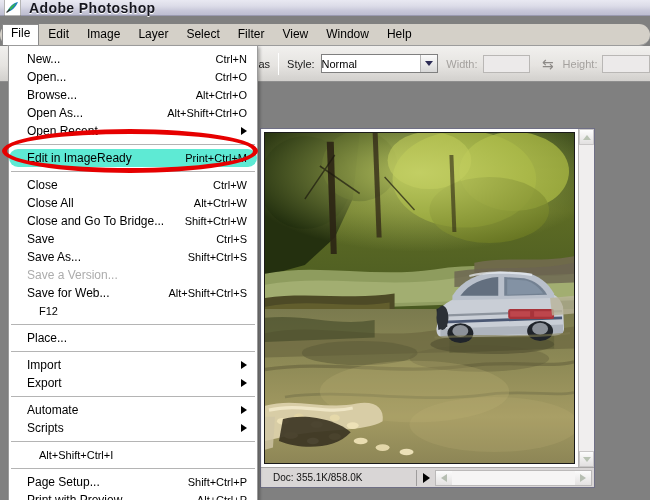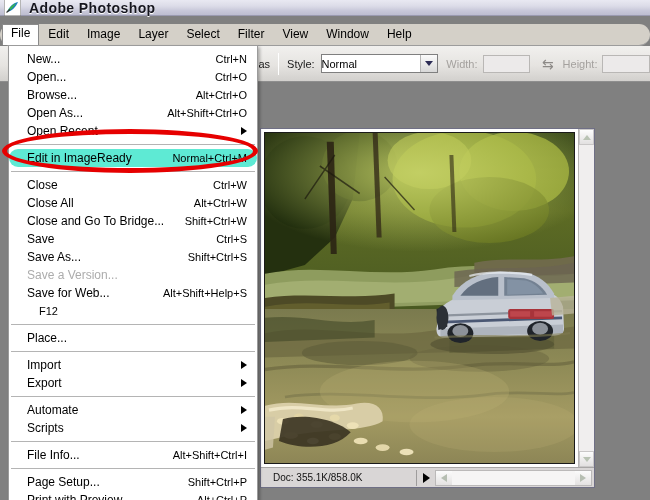--- a/index.html
+++ b/index.html
@@ -411,21 +411,21 @@
   </div>
   <div class="mi">
     <span class="label">Open Recent</span>
     <span class="submenu-arrow"></span>
   </div>
 
   <div class="msep"></div>
 
   <div class="mi highlighted">
     <span class="label">Edit in ImageReady</span>
-    <span class="accel">Normal+Ctrl+M</span>
+    <span class="accel">Print+Ctrl+M</span>
   </div>
 
   <div class="msep"></div>
 
   <div class="mi">
     <span class="label">Close</span>
     <span class="accel">Ctrl+W</span>
   </div>
   <div class="mi">
     <span class="label">Close All</span>
@@ -442,21 +442,21 @@
   <div class="mi">
     <span class="label">Save As...</span>
     <span class="accel">Shift+Ctrl+S</span>
   </div>
   <div class="mi disabled">
     <span class="label">Save a Version...</span>
     <span class="accel"></span>
   </div>
   <div class="mi">
     <span class="label">Save for Web...</span>
-    <span class="accel">Alt+Shift+Help+S</span>
+    <span class="accel">Alt+Shift+Ctrl+S</span>
   </div>
   <div class="mi">
     <span class="accel">F12</span>
   </div>
 
   <div class="msep"></div>
 
   <div class="mi">
     <span class="label">Place...</span>
     <span class="accel"></span>
@@ -480,21 +480,20 @@
     <span class="submenu-arrow"></span>
   </div>
   <div class="mi">
     <span class="label">Scripts</span>
     <span class="submenu-arrow"></span>
   </div>
 
   <div class="msep"></div>
 
   <div class="mi">
-    <span class="label">File Info...</span>
     <span class="accel">Alt+Shift+Ctrl+I</span>
   </div>
 
   <div class="msep"></div>
 
   <div class="mi">
     <span class="label">Page Setup...</span>
     <span class="accel">Shift+Ctrl+P</span>
   </div>
   <div class="mi">

